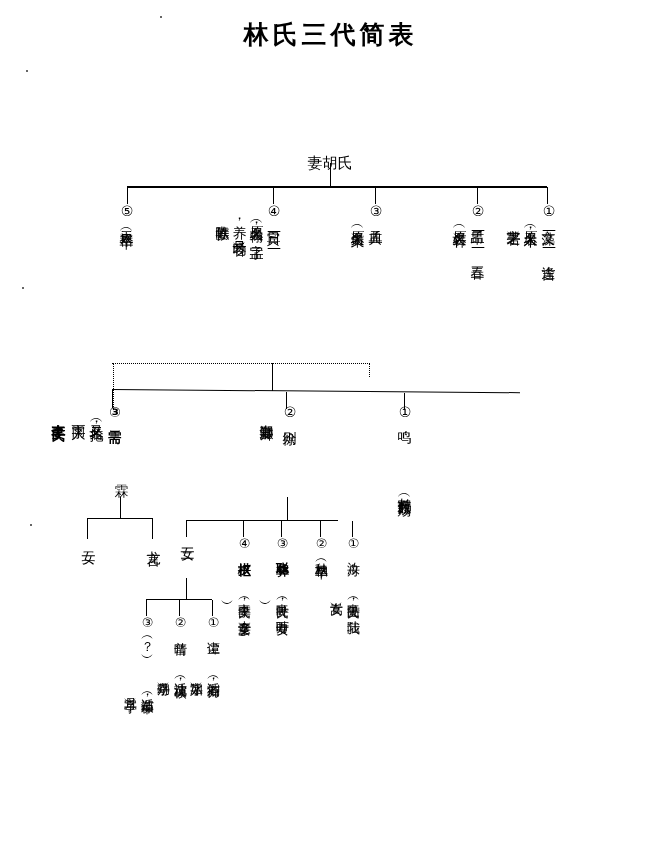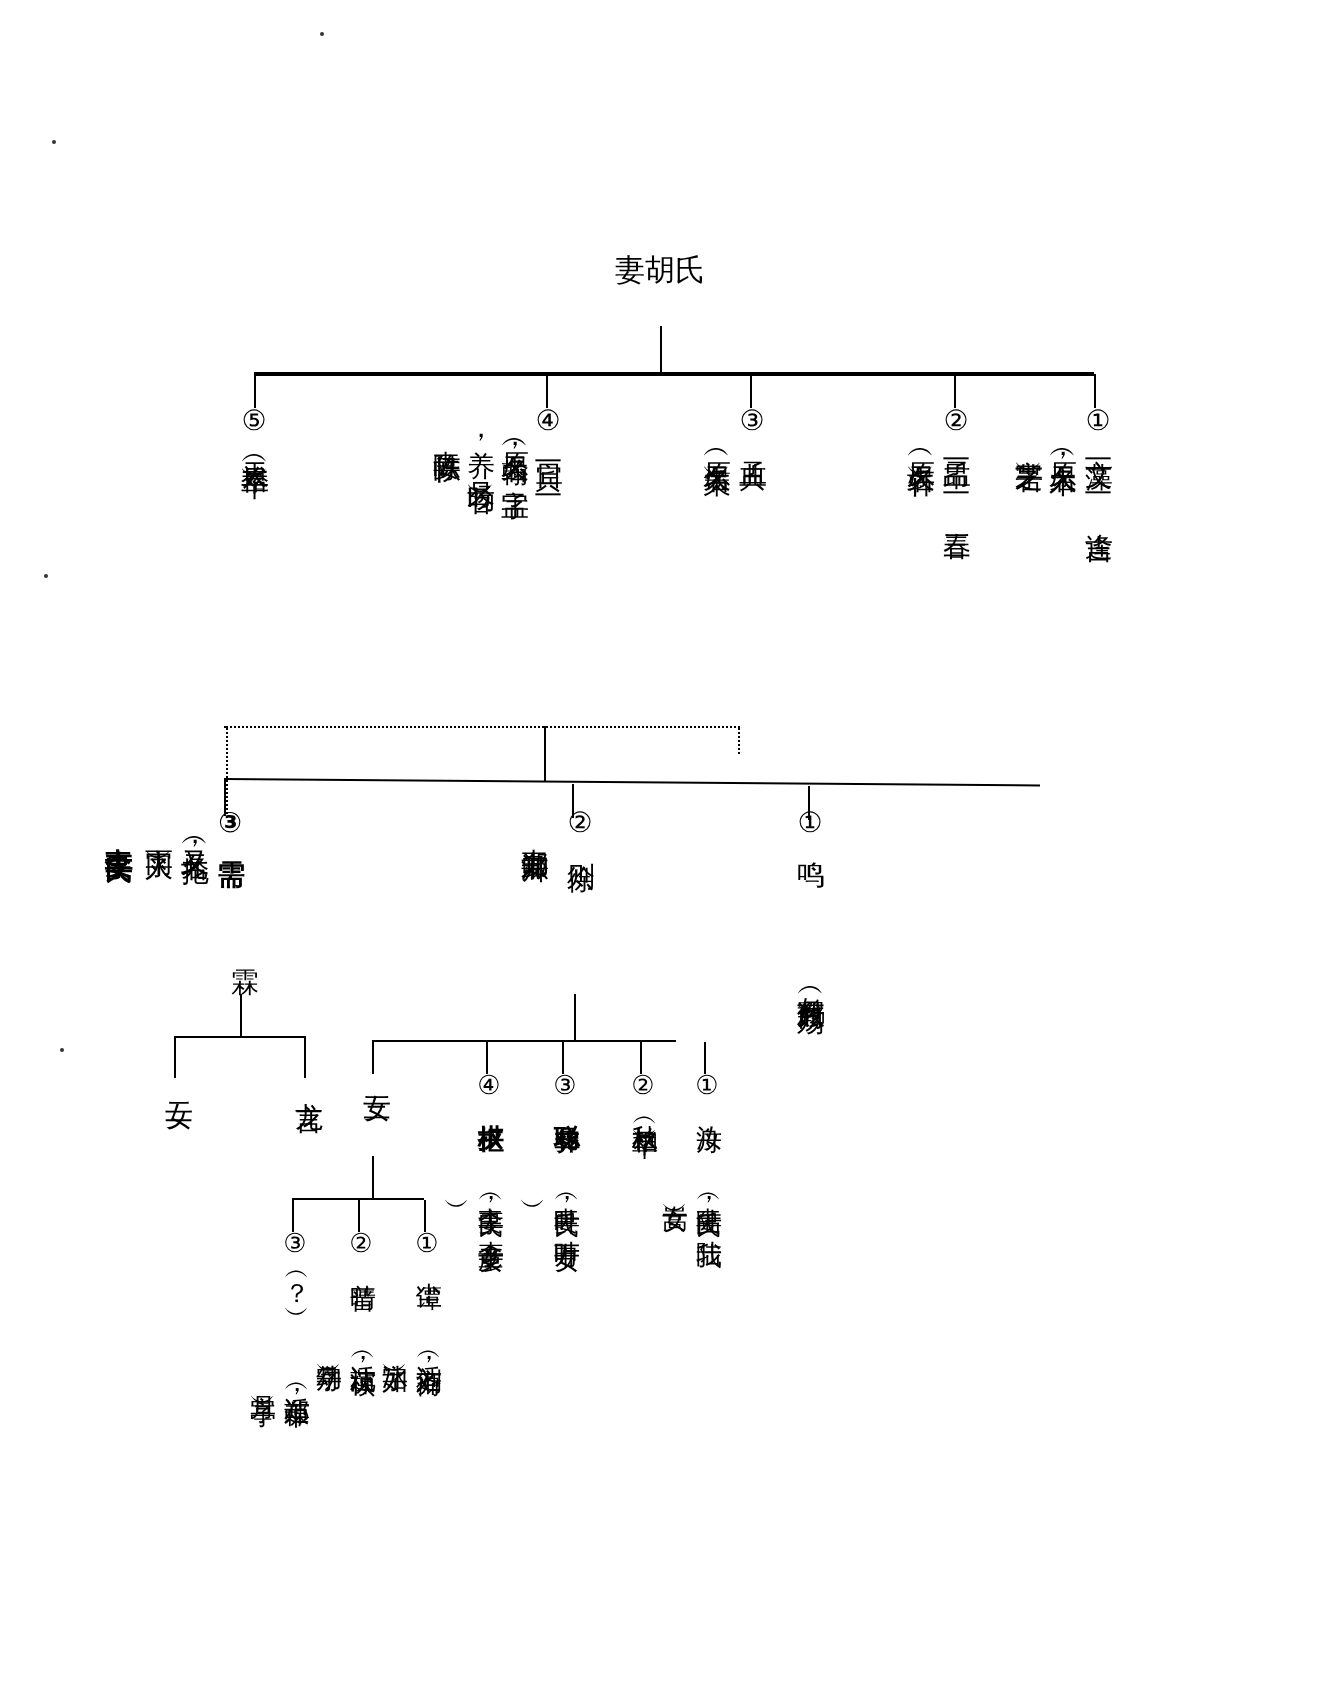--- a/index.html
+++ b/index.html
@@ -77,27 +77,28 @@
     width: 2px; height: 2px;
     background: #333;
     border-radius: 50%;
   }
 </style>
 </head>
 <body>
 
 <div id="chart">
 
+  <div class="title">林氏三代简表</div>
 
   <div class="speck" style="left:160px; top:16px;"></div>
   <div class="speck" style="left:26px; top:70px;"></div>
   <div class="speck" style="left:22px; top:287px;"></div>
   <div class="speck" style="left:30px; top:524px;"></div>
 
-  <div class="htext" style="left:292px; top:124px; width:76px; font-size:15px;">妻胡氏</div>
+  <div class="htext" style="left:292px; top:152px; width:76px; font-size:15px;">妻胡氏</div>
 
   <div class="vline" style="left:330px; top:163px; height:24px;"></div>
 
   <div class="hline thick" style="left:127px; top:186px; width:420px;"></div>
 
   <div class="vline thin" style="left:127px; top:187px; height:17px;"></div>
   <div class="vline thin" style="left:273px; top:187px; height:17px;"></div>
   <div class="vline thin" style="left:375px; top:187px; height:17px;"></div>
   <div class="vline thin" style="left:477px; top:187px; height:17px;"></div>
   <div class="vline thin" style="left:547px; top:187px; height:17px;"></div>

